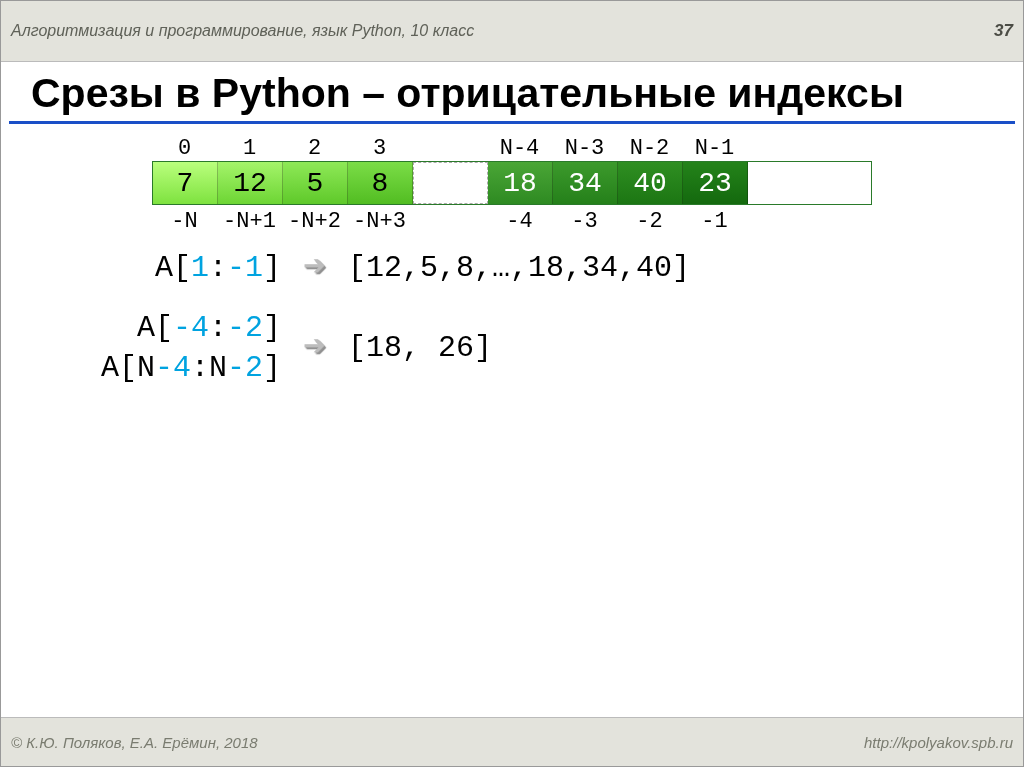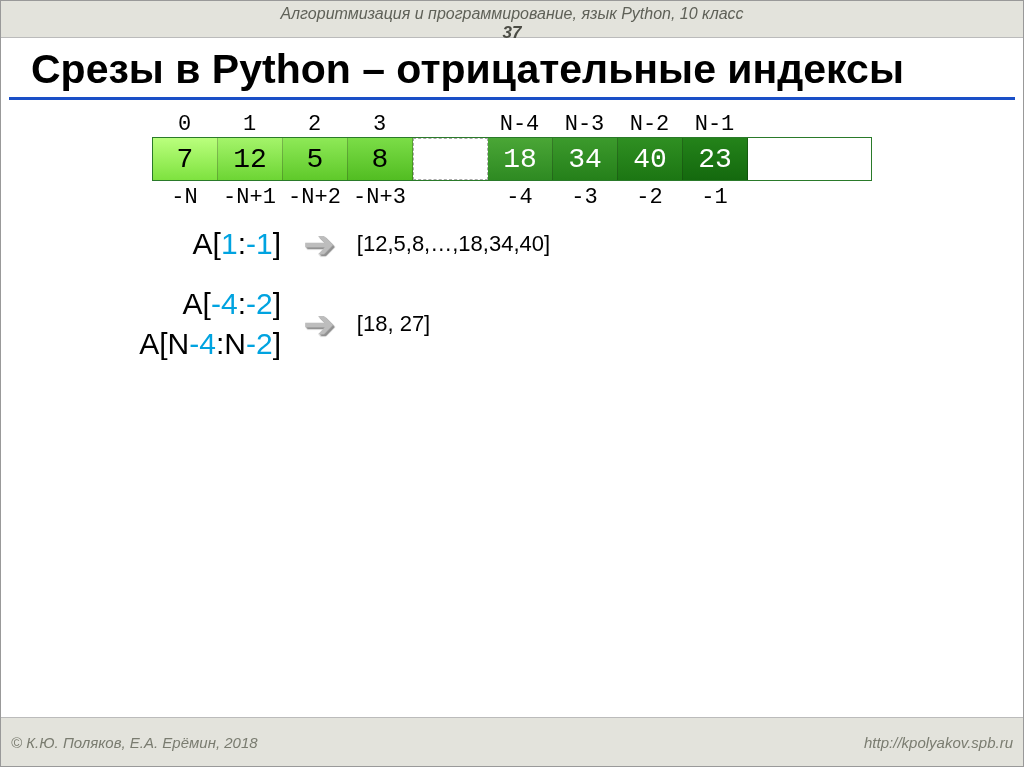--- a/index.html
+++ b/index.html
@@ -10,25 +10,24 @@
     color:#000;
     position:relative;
     box-sizing:border-box;
     border:1px solid #999;
   }
   .topbar{
     height:28px;
     background:#e3e3dc;
     border-bottom:1px solid #bbb;
     display:flex;align-items:center;justify-content:space-between;
-    padding:4px 10px;
+    padding:16px 10px;
     font-style:italic;
     color:#5f6158;
     font-size:16px;
-    flex-direction:column;
   }
   .pagenum{font-weight:bold;color:#4b4c45;font-size:17px;}
   .title{
     font-size:41px;font-weight:bold;
     padding:8px 30px 4px;
   }
   .rule{height:3px;background:#1a4fc7;margin:0 8px 12px;}
   .diagram{width:720px;margin:0 auto 14px;}
   .idx-row{display:flex;}
   .idx{
@@ -54,33 +53,33 @@
   .c5{background:linear-gradient(#3c9a2c,#25801a);}
   .c6{background:linear-gradient(#2f8f22,#1c7613);}
   .c7{background:linear-gradient(#24831a,#14690e);}
   .mid{
     width:75px;height:42px;box-sizing:border-box;
     border-top:1px dashed #aaa;border-bottom:1px dashed #aaa;
     border-left:1px dashed #aaa;border-right:1px dashed #aaa;
     background:#fff;
   }
   .examples{
-    font-family:Liberation Sans, sans-serif;font-size:30px;
+    font-family:Liberation Mono, monospace;font-size:30px;
     padding-left:90px;
   }
   .ex-row{display:flex;align-items:center;margin-bottom:10px;}
   .ex-left{width:190px;text-align:right;line-height:40px;}
   .ex-left .line{white-space:nowrap;}
   .highlight{color:#00a3e0;}
   .arrow{
     margin:0 22px;
     color:#bdbdbd;font-size:38px;line-height:1;
     text-shadow:1px 1px 1px #999,2px 2px 1px #888;
   }
-  .ex-right{font-size:22px;}
+  .ex-right{font-size:30px;}
   .footer{
     position:absolute;left:0;right:0;bottom:0;
     height:24px;background:#e3e3dc;border-top:1px solid #bbb;
     display:flex;align-items:center;justify-content:space-between;
     padding:12px 10px;font-style:italic;color:#7a7c70;font-size:15px;
   }
 </style>
 </head>
 <body>
 
@@ -142,20 +141,20 @@
   <div class="ex-row" style="margin-top:20px;">
     <div class="ex-left">
       <div class="line">
         <span>A[</span><span class="highlight">-4</span><span>:</span><span class="highlight">-2</span><span>]</span>
       </div>
       <div class="line">
         <span>A[N</span><span class="highlight">-4</span><span>:N</span><span class="highlight">-2</span><span>]</span>
       </div>
     </div>
     <div class="arrow">➔</div>
-    <div class="ex-right">[18, 27]</div>
+    <div class="ex-right">[18, 26]</div>
   </div>
 </div>
 
 <div class="footer">
   <span>© К.Ю. Поляков, Е.А. Ерёмин, 2018</span>
   <span>http://kpolyakov.spb.ru</span>
 </div>
 
 </body></html>

